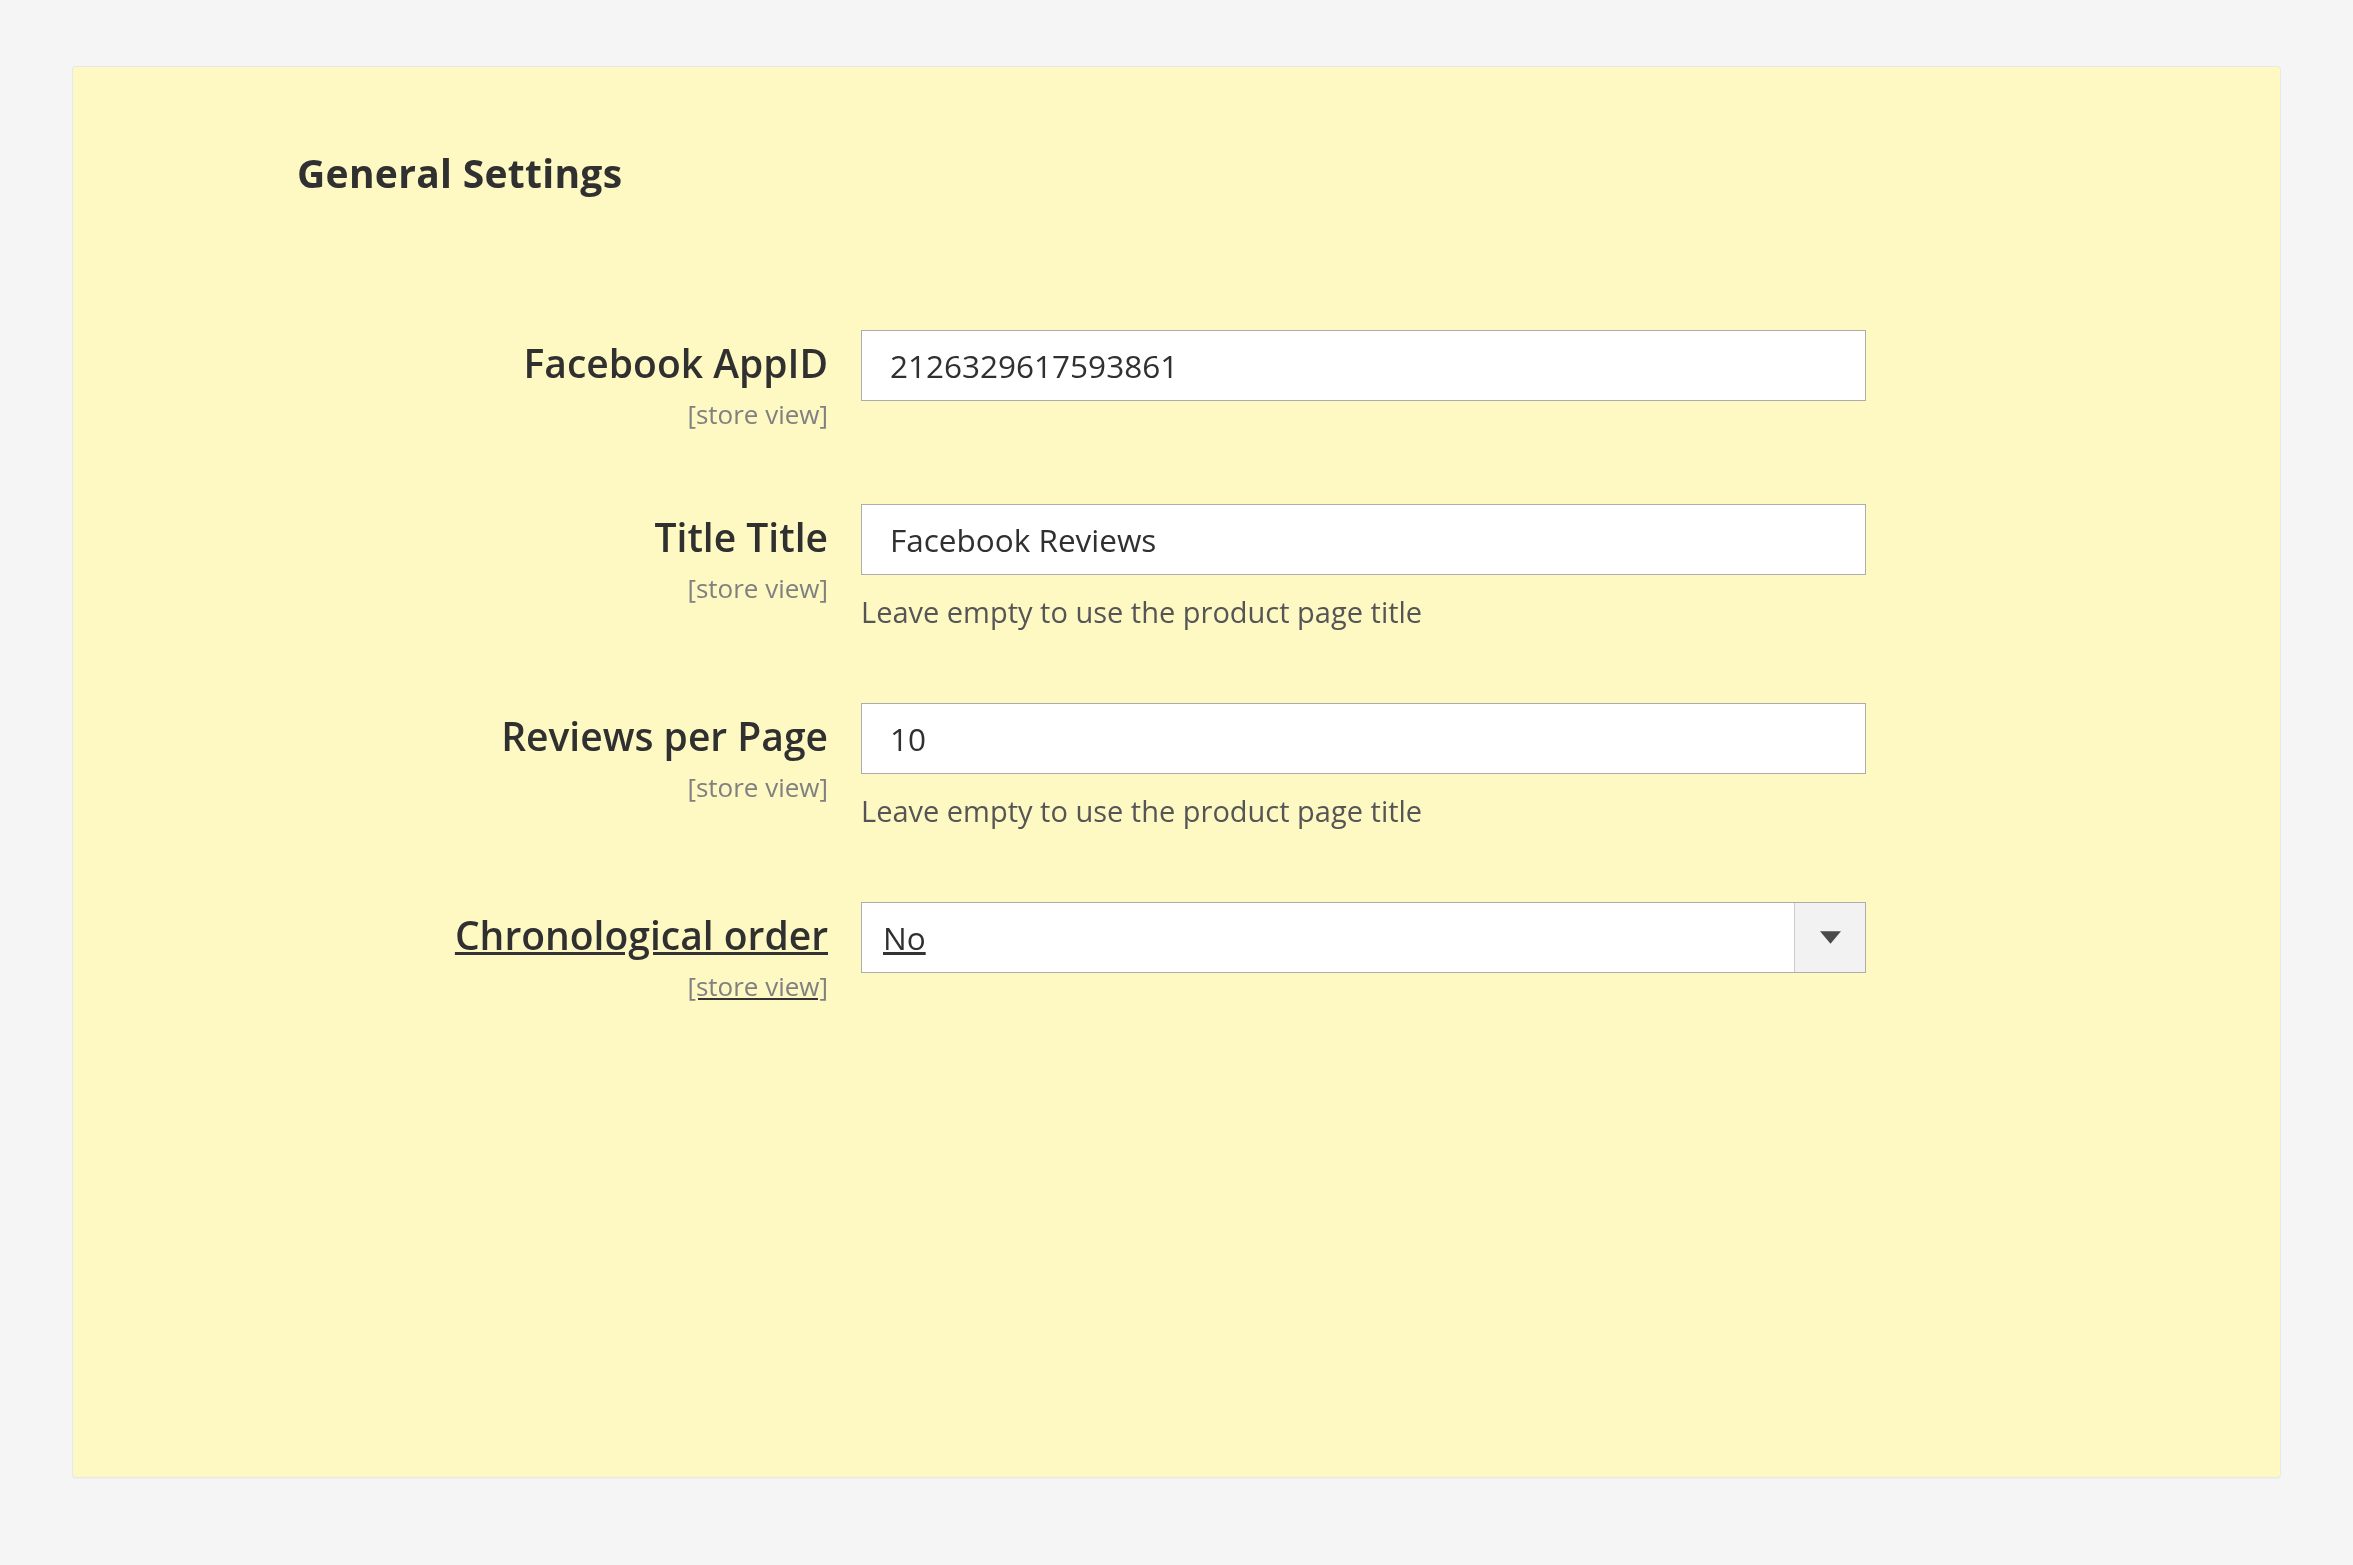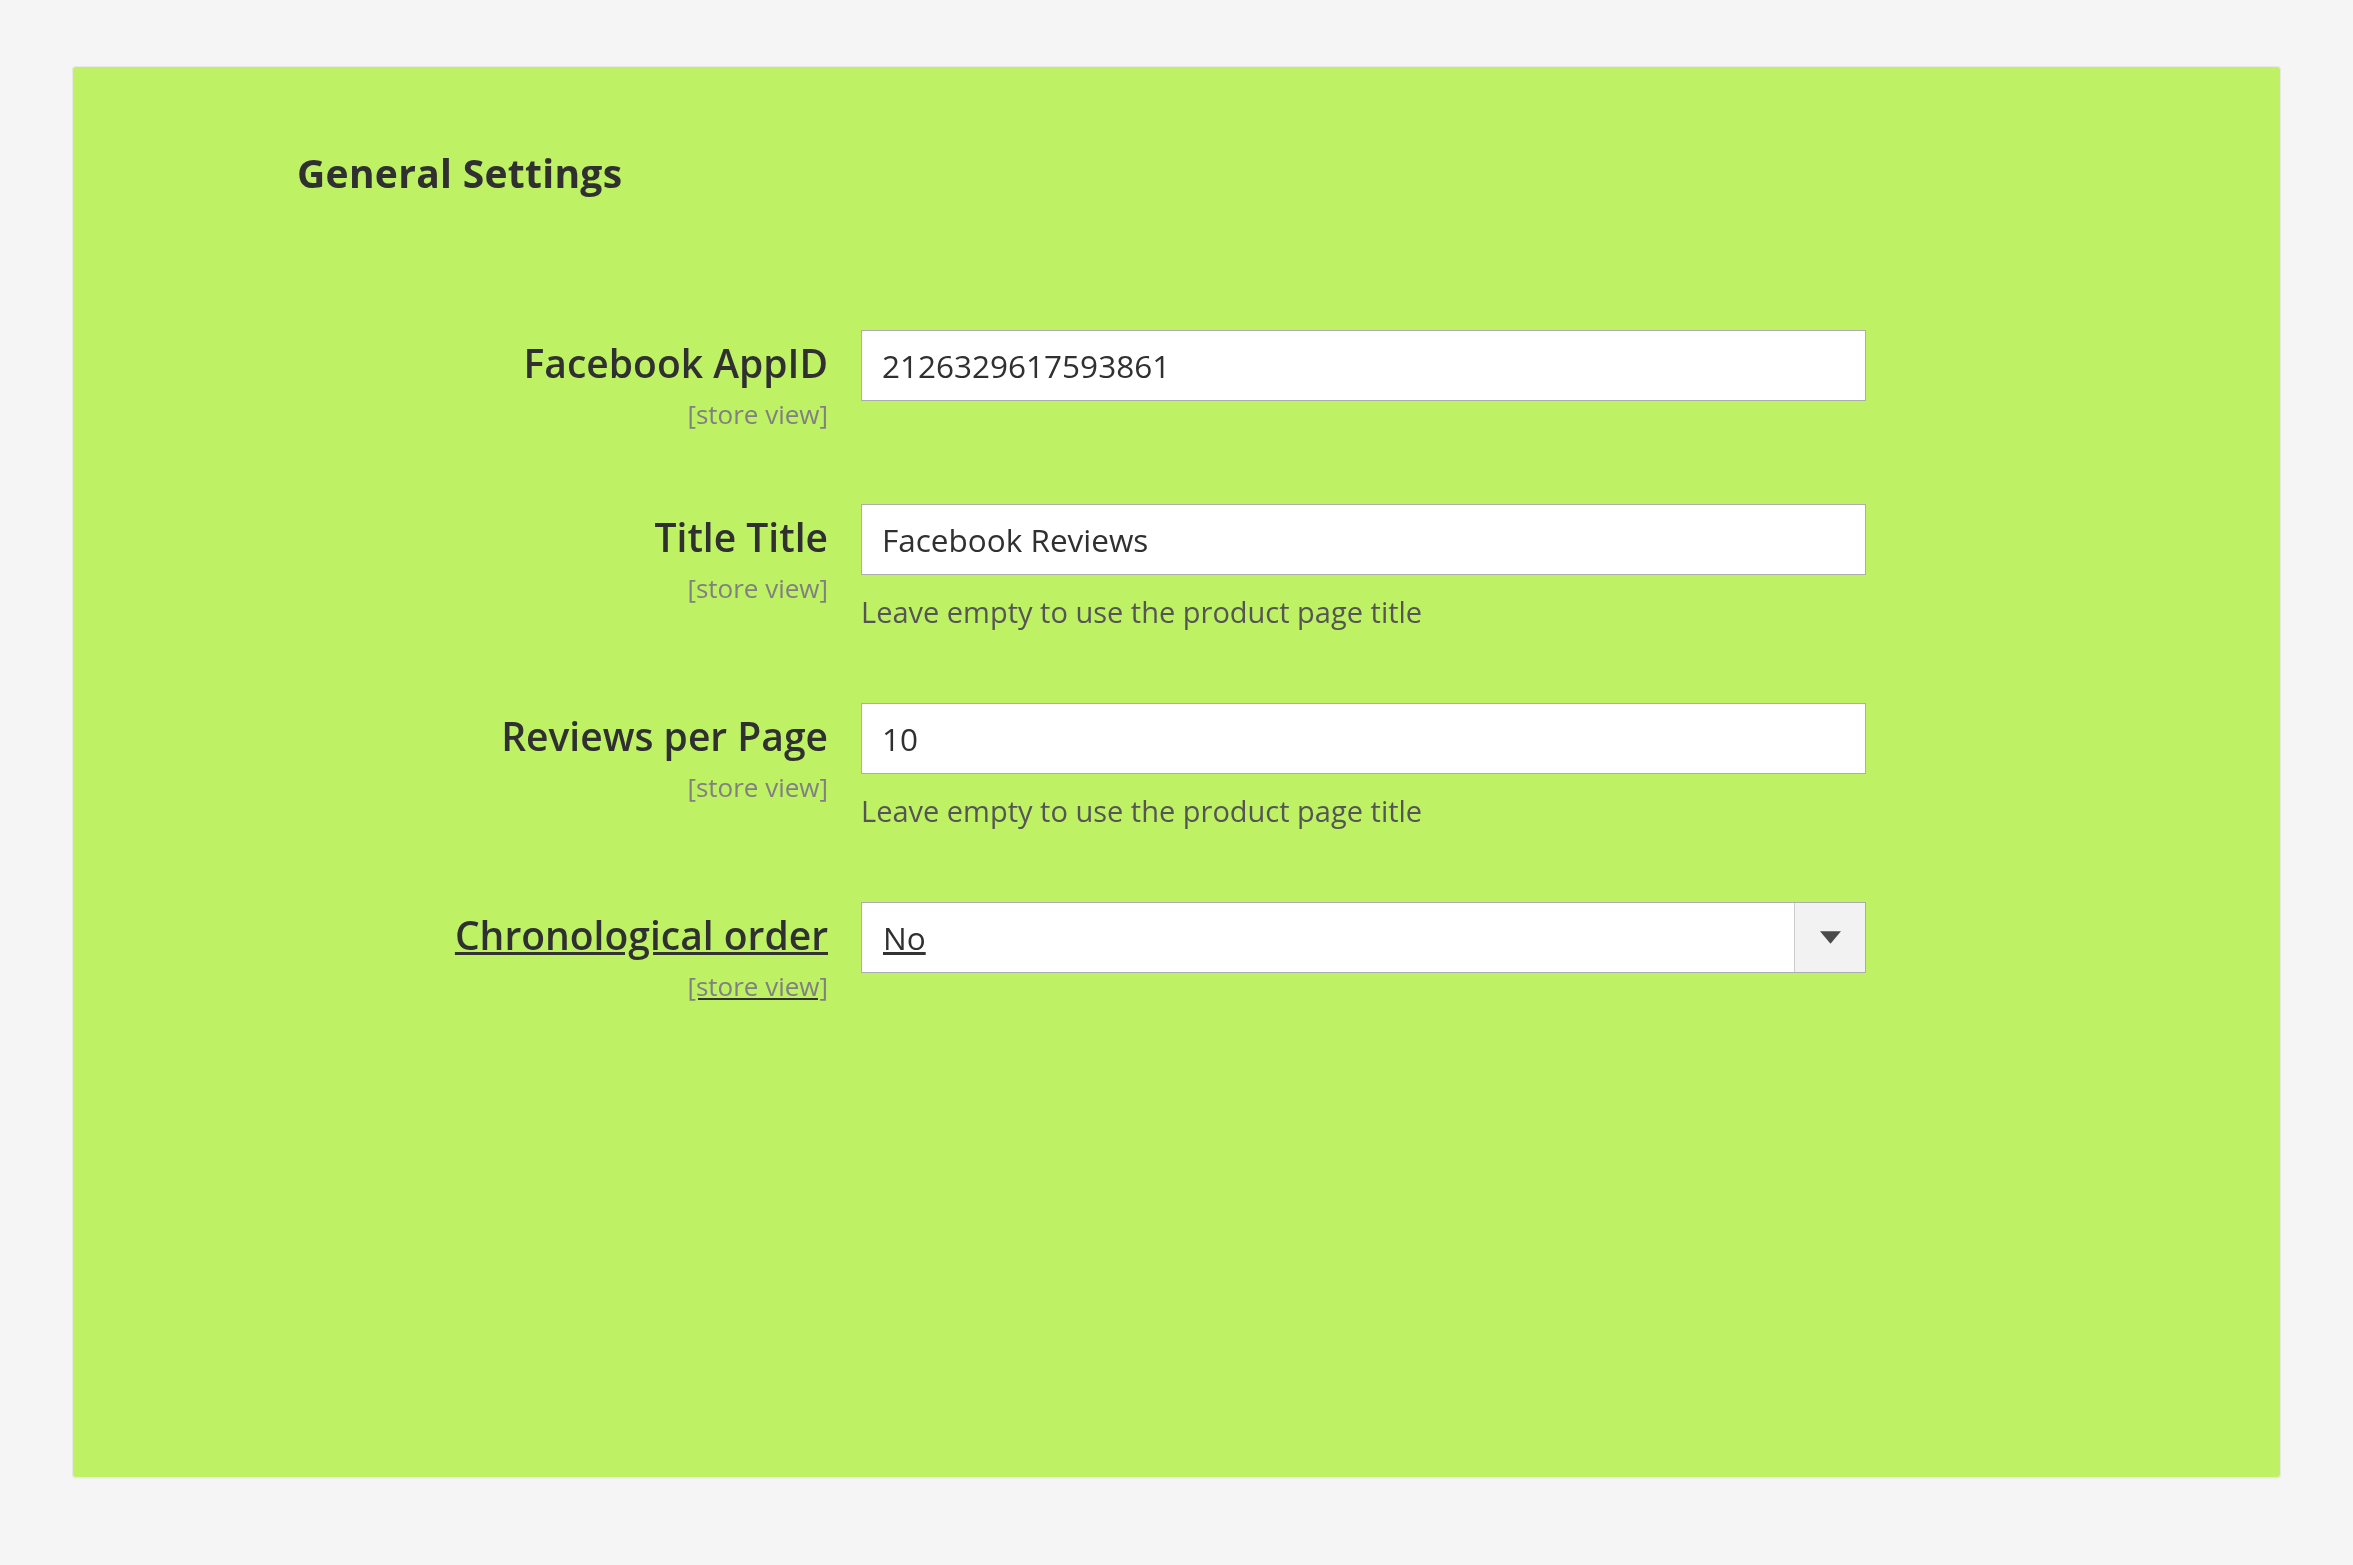--- a/index.html
+++ b/index.html
@@ -9,21 +9,21 @@
     width: 100%;
     height: 100%;
   }
   body {
     background: #f5f5f5;
     font-family: 'Open Sans', 'Helvetica Neue', Helvetica, Arial, sans-serif;
     color: #333;
     padding: 66px 72px 85px 72px;
   }
   .panel {
-    background: #bef264;
+    background: #fef9c3;
     border: 0.7px solid #e8e8e8;
     border-radius: 3.9px;
     box-shadow: 0 0.7px 1.3px rgba(0,0,0,0.03);
     padding: 79px 158px 105px 158px;
     max-width: 2209px;
     height: 1412px;
   }
   .panel-title {
     font-size: 39px;
     font-weight: 700;
@@ -60,21 +60,21 @@
     flex: 1 1 auto;
     max-width: 1005px;
   }
   .text-input {
     width: 100%;
     height: 71px;
     border: 0.7px solid #adadad;
     background: #fff;
     font-size: 31.5px;
     color: #303030;
-    padding: 0 20px;
+    padding: 0 28px;
     font-family: inherit;
     font-weight: 400;
   }
   .field-note {
     font-size: 29px;
     color: #555;
     margin-top: 17px;
     line-height: 1.35;
     font-weight: 400;
   }

